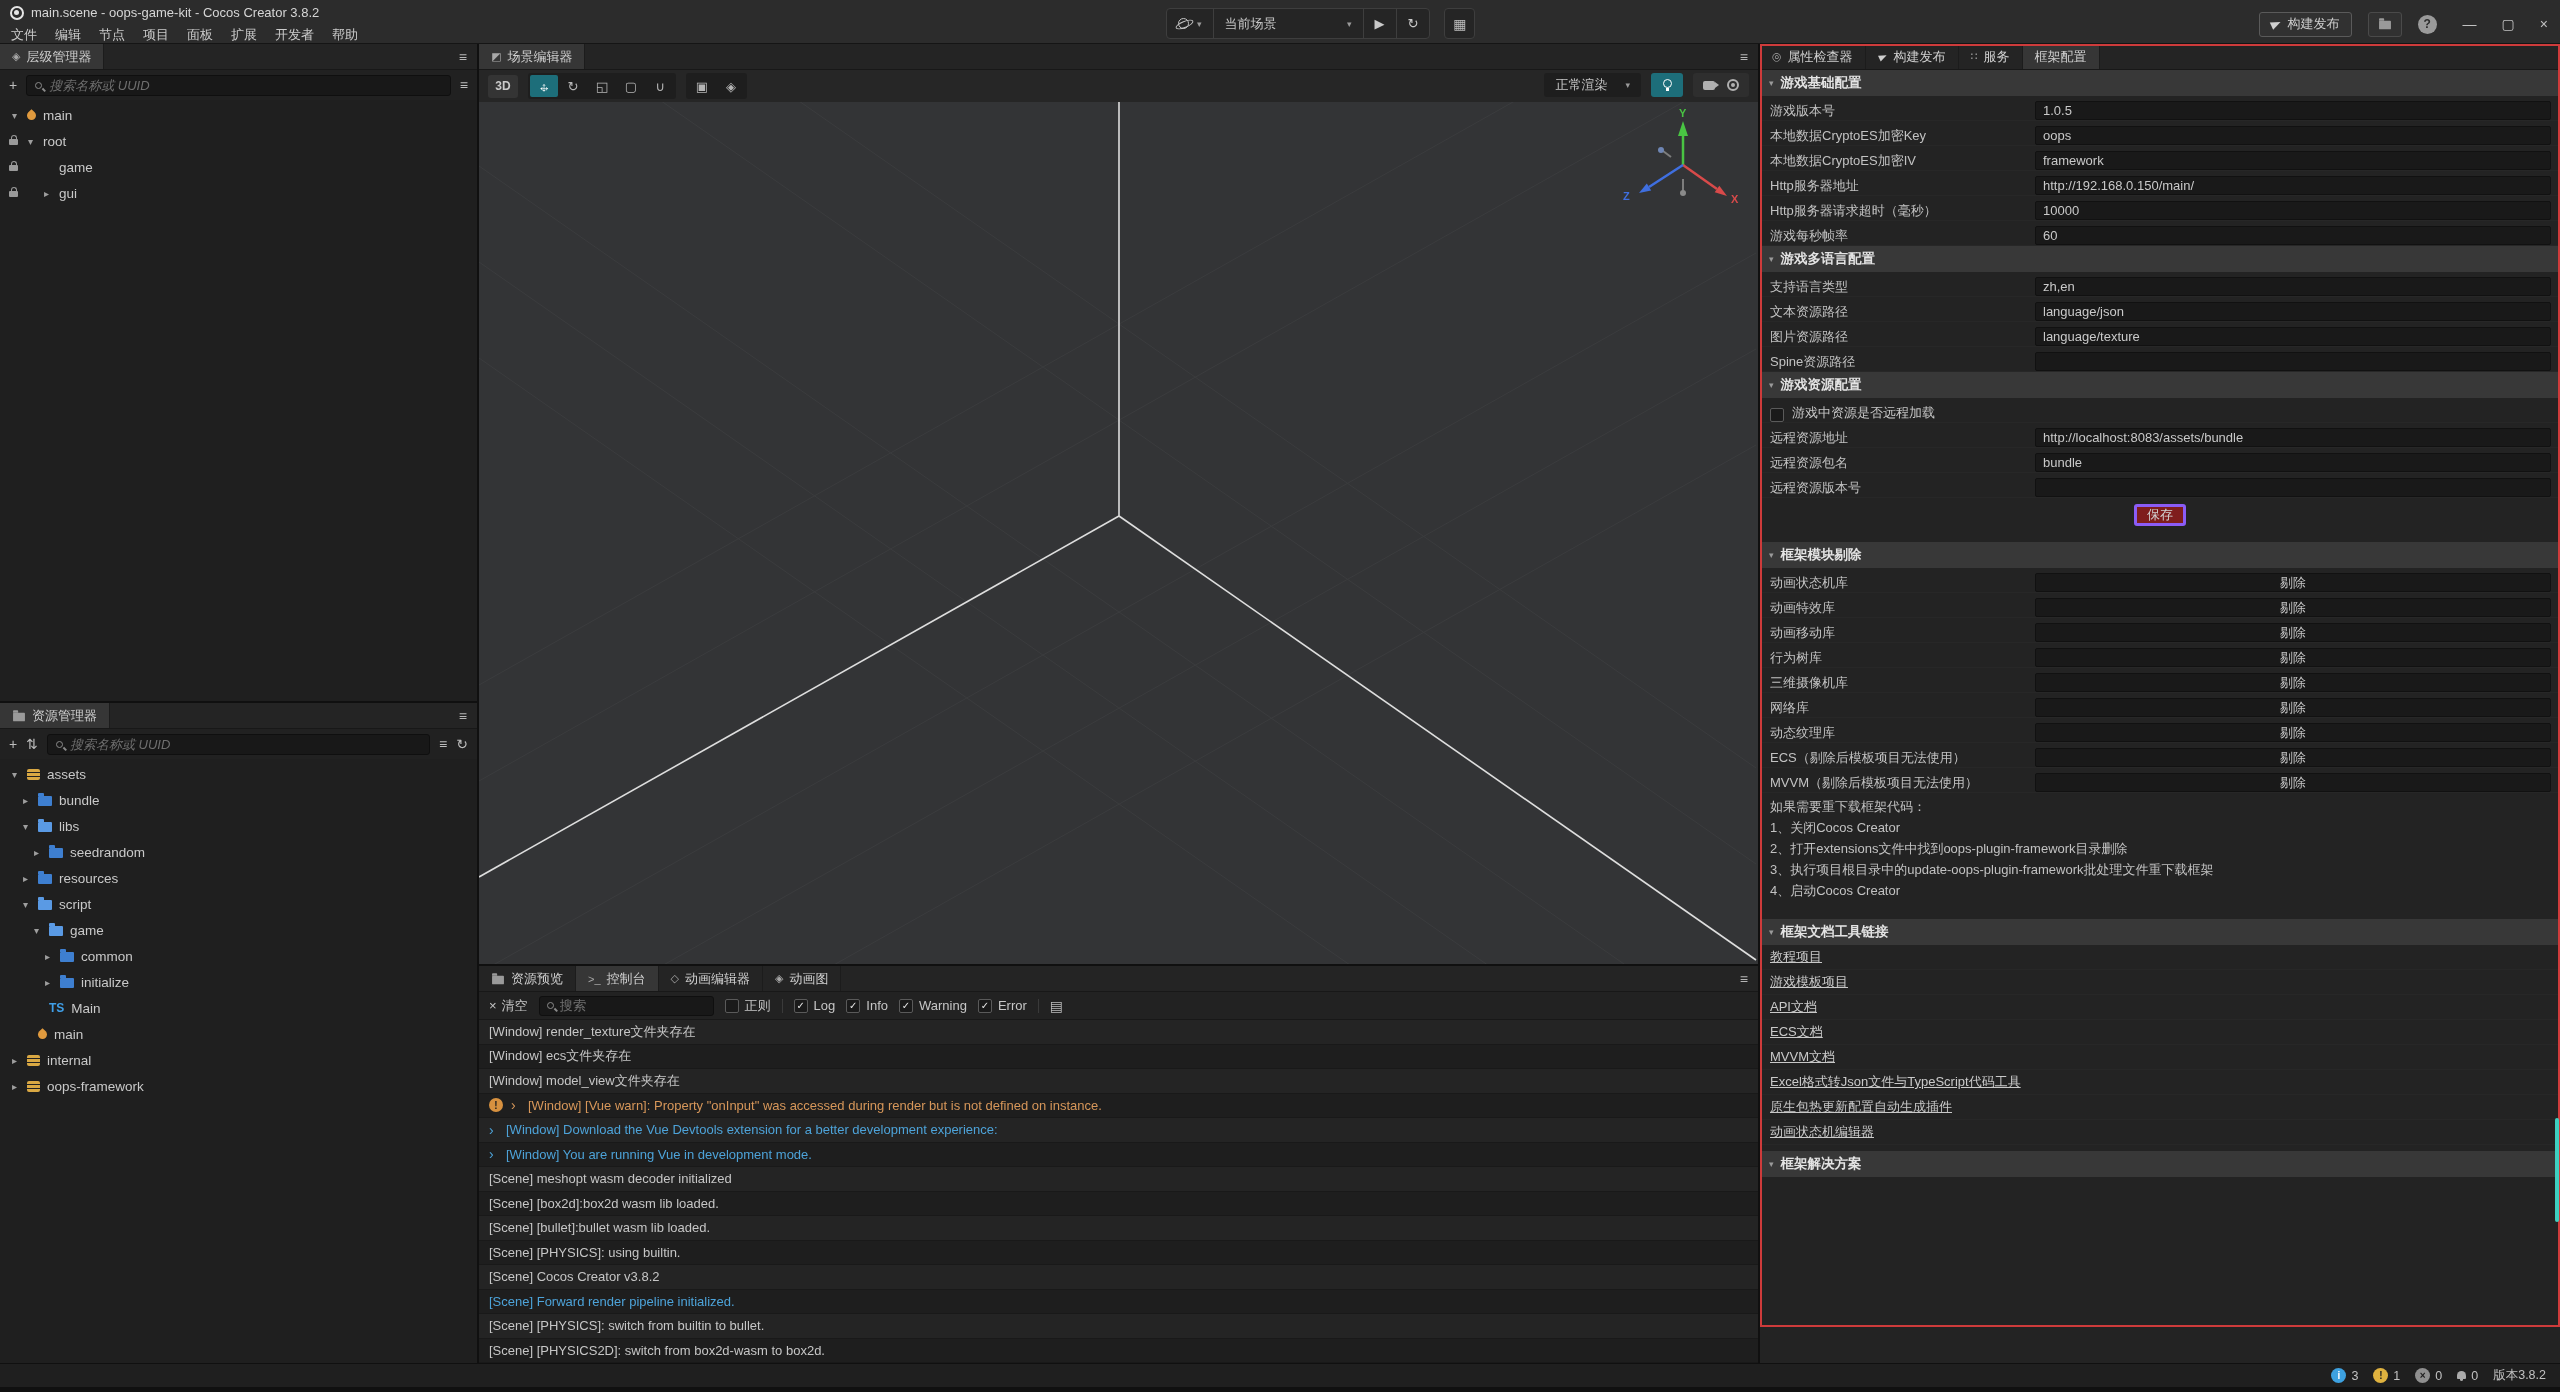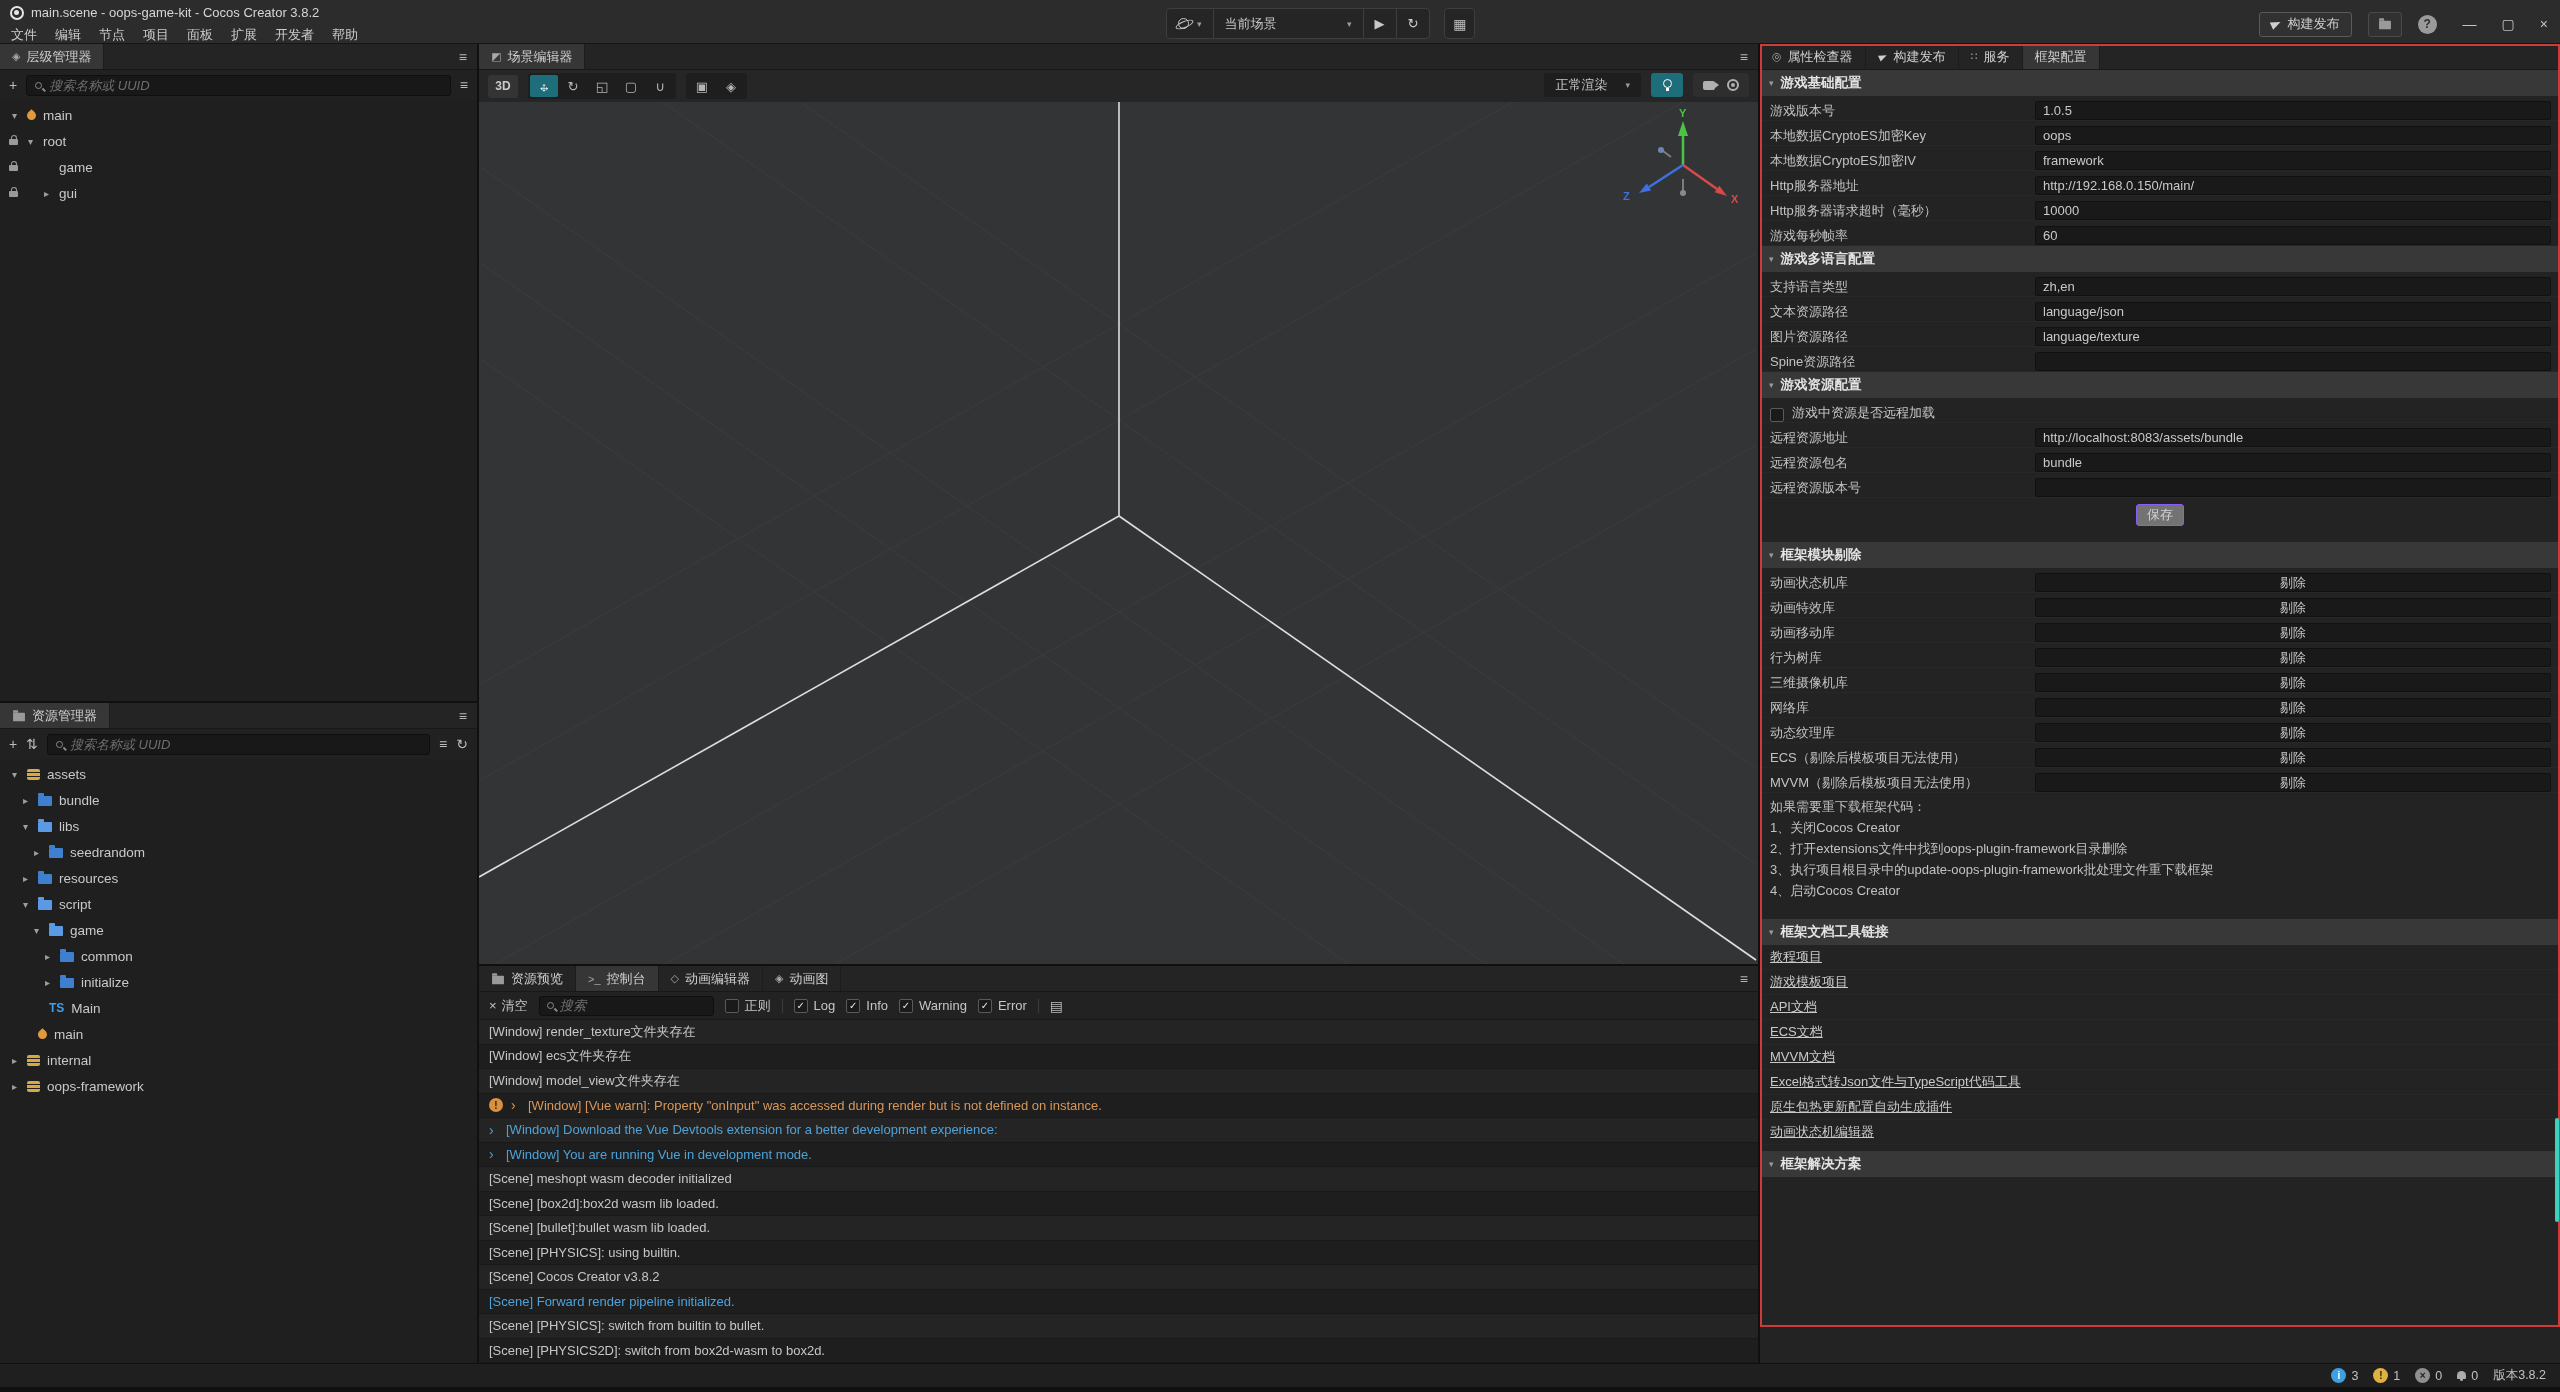--- a/index.html
+++ b/index.html
@@ -90,21 +90,21 @@
 .icon-gear{width:12px;height:12px;border:2px solid #b0b0b0;border-radius:50%;position:relative}
 .icon-gear::after{content:"";position:absolute;left:2px;top:2px;width:4px;height:4px;background:#b0b0b0;border-radius:50%}
 .viewport{flex:1;position:relative;background:#333436;overflow:hidden}
 .viewport svg{position:absolute;left:0;top:0}
 
 
 #console{flex:1}
 .console-toolbar{height:28px;display:flex;align-items:center;padding:0 10px;gap:11px;border-bottom:1px solid #181818;flex:0 0 28px;background:#222}
 .clear-btn{display:flex;gap:5px;align-items:center;color:#c6c6c6}
 .console-search{width:175px;height:20px;background:#181818;border:1px solid #0f0f0f;border-radius:3px;display:flex;align-items:center;gap:6px;padding:0 7px}
-.console-search input{flex:1;background:transparent;border:none;outline:none;color:#c6c6c6;font-style:italic;font-family:inherit;min-width:10px}
+.console-search input{flex:1;background:transparent;border:none;outline:none;color:#c6c6c6;font-family:inherit;min-width:10px}
 .console-search input::placeholder{color:#6f6f6f}
 .vsep{width:1px;height:14px;background:#3a3a3a}
 .cfilter{display:flex;align-items:center;gap:6px}
 .cb{width:14px;height:14px;background:#1a1a1a;border:1px solid #5a5a5a;border-radius:2px;display:flex;align-items:center;justify-content:center;font-size:10px;color:#e8e8e8;flex:0 0 14px}
 .log-list{flex:1;overflow:hidden;display:flex;flex-direction:column;background:#1e1e1e}
 .log-row{height:24.5px;display:flex;align-items:center;padding-left:10px;border-bottom:1px solid #191919;color:#c6c6c6;font-size:13px;flex:0 0 24.5px}
 .log-list .log-row:nth-child(odd){background:#242424}
 .log-list .log-row:nth-child(even){background:#1e1e1e}
 .log-row.warn{color:#d7975a}
 .log-row.blue{color:#4da3d9}
@@ -115,21 +115,21 @@
 .cfg-body{flex:1;background:#232323;overflow:hidden;font-size:13px}
 .section-h{height:26px;background:#383838;display:flex;align-items:center;gap:7px;padding:0 9px;color:#e3e3e3;font-weight:bold;font-size:13.5px}
 .section-h .chev{font-weight:normal}
 .cfg-row{height:25px;display:flex;align-items:flex-end;border-bottom:1px solid #272727}
 .cfg-label{flex:0 0 275px;padding-left:10px;color:#c2c2c2;white-space:nowrap;overflow:hidden}
 .cfg-value{flex:1;margin-right:9px;display:flex}
 .cfg-input{flex:1;height:19px;background:#191919;border:1px solid #111;border-radius:2px;color:#c9c9c9;font-size:13px;padding:0 7px;font-family:inherit;outline:none}
 .btn-bar{flex:1;height:19px;background:#191919;border:1px solid #111;border-radius:2px;display:flex;align-items:center;justify-content:center;color:#c9c9c9}
 .cb-row{gap:8px;padding-left:10px}
 .save-row{height:34px;display:flex;align-items:center;justify-content:center}
-.save-btn{min-width:46px;height:22px;background:#737373;border:1px solid #8b5cf6;border-radius:3px;color:#d2d2d2;display:flex;align-items:center;justify-content:center;padding:0 10px}
+.save-btn{min-width:46px;height:22px;background:#7f1d1d;border:3px solid #8b5cf6;border-radius:3px;color:#d2d2d2;display:flex;align-items:center;justify-content:center;padding:0 10px}
 .note{padding-left:10px;line-height:21px;color:#c2c2c2}
 .notes-wrap{padding:3px 0 4px 0}
 .link-row{height:25px;display:flex;align-items:center;padding-left:10px;border-bottom:1px solid #272727}
 .link{color:#c9c9c9;text-decoration:underline}
 .mt10{margin-top:10px}.mt14{margin-top:14px}.mt6{margin-top:6px}
 .red-box{position:absolute;left:0;top:0;right:0;height:1283px;border:2px solid #ce3b3b;pointer-events:none;z-index:6}
 .scroll-thumb{position:absolute;right:1px;top:1074px;width:4px;height:104px;background:#3ecfc0;border-radius:2px;z-index:7}
 
 
 .statusbar{height:24px;background:#1f1f1f;display:flex;align-items:center;justify-content:flex-end;gap:15px;padding-right:14px;border-top:1px solid #101010;font-size:12.5px;color:#c2c2c2}

